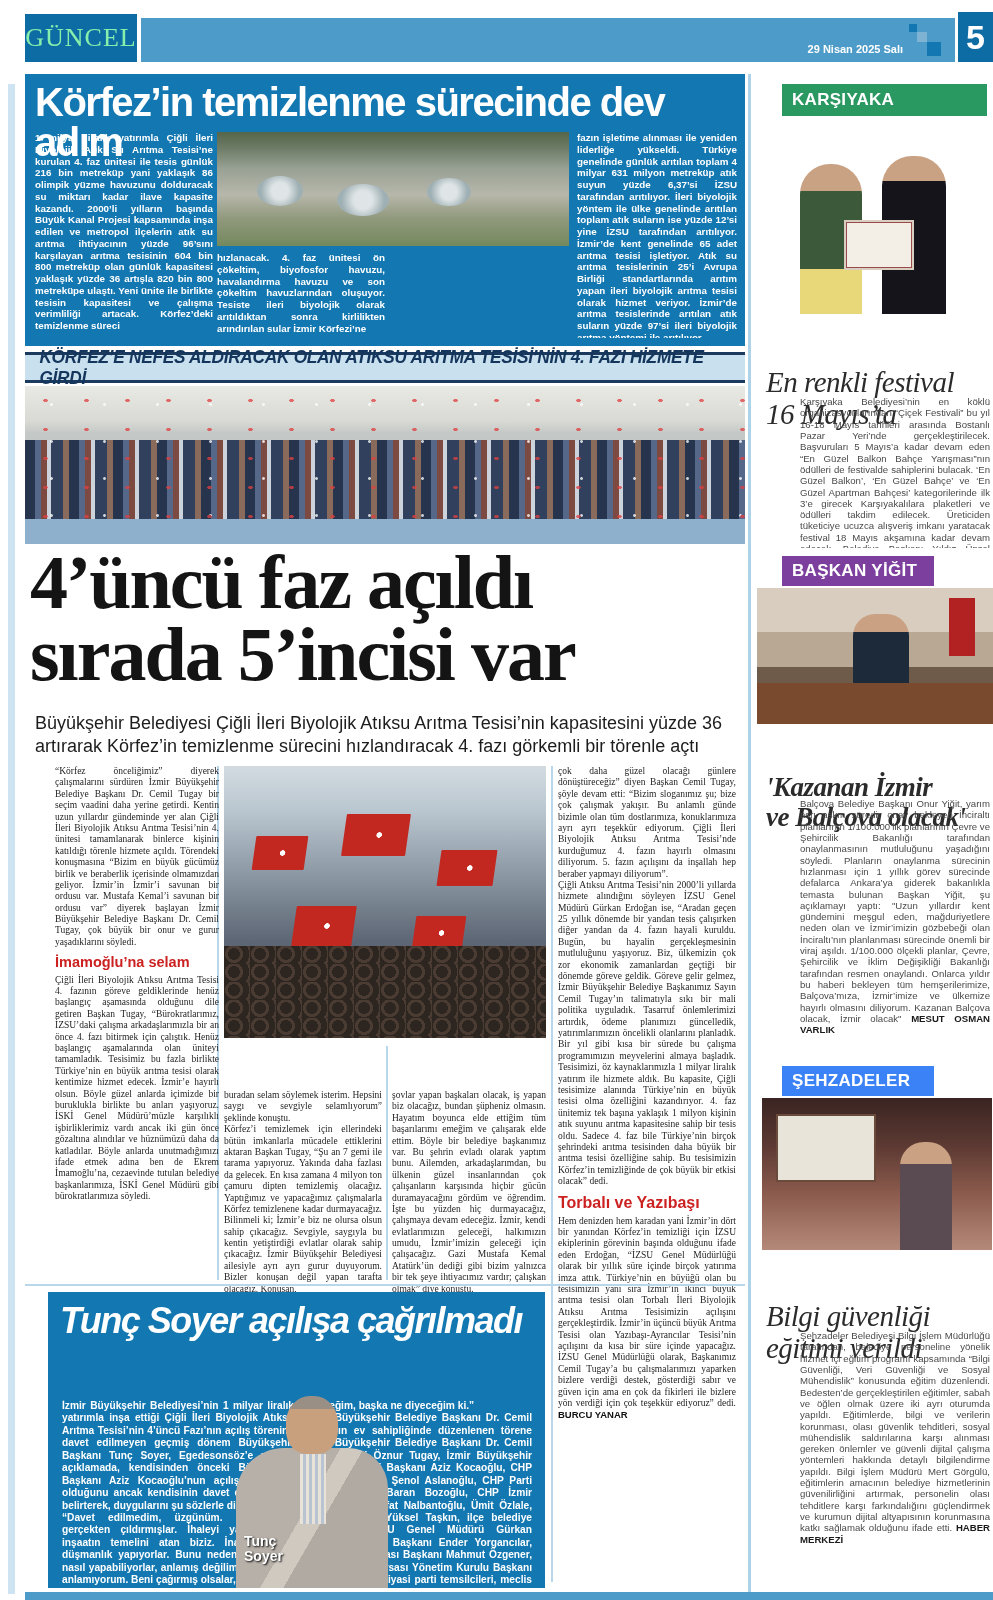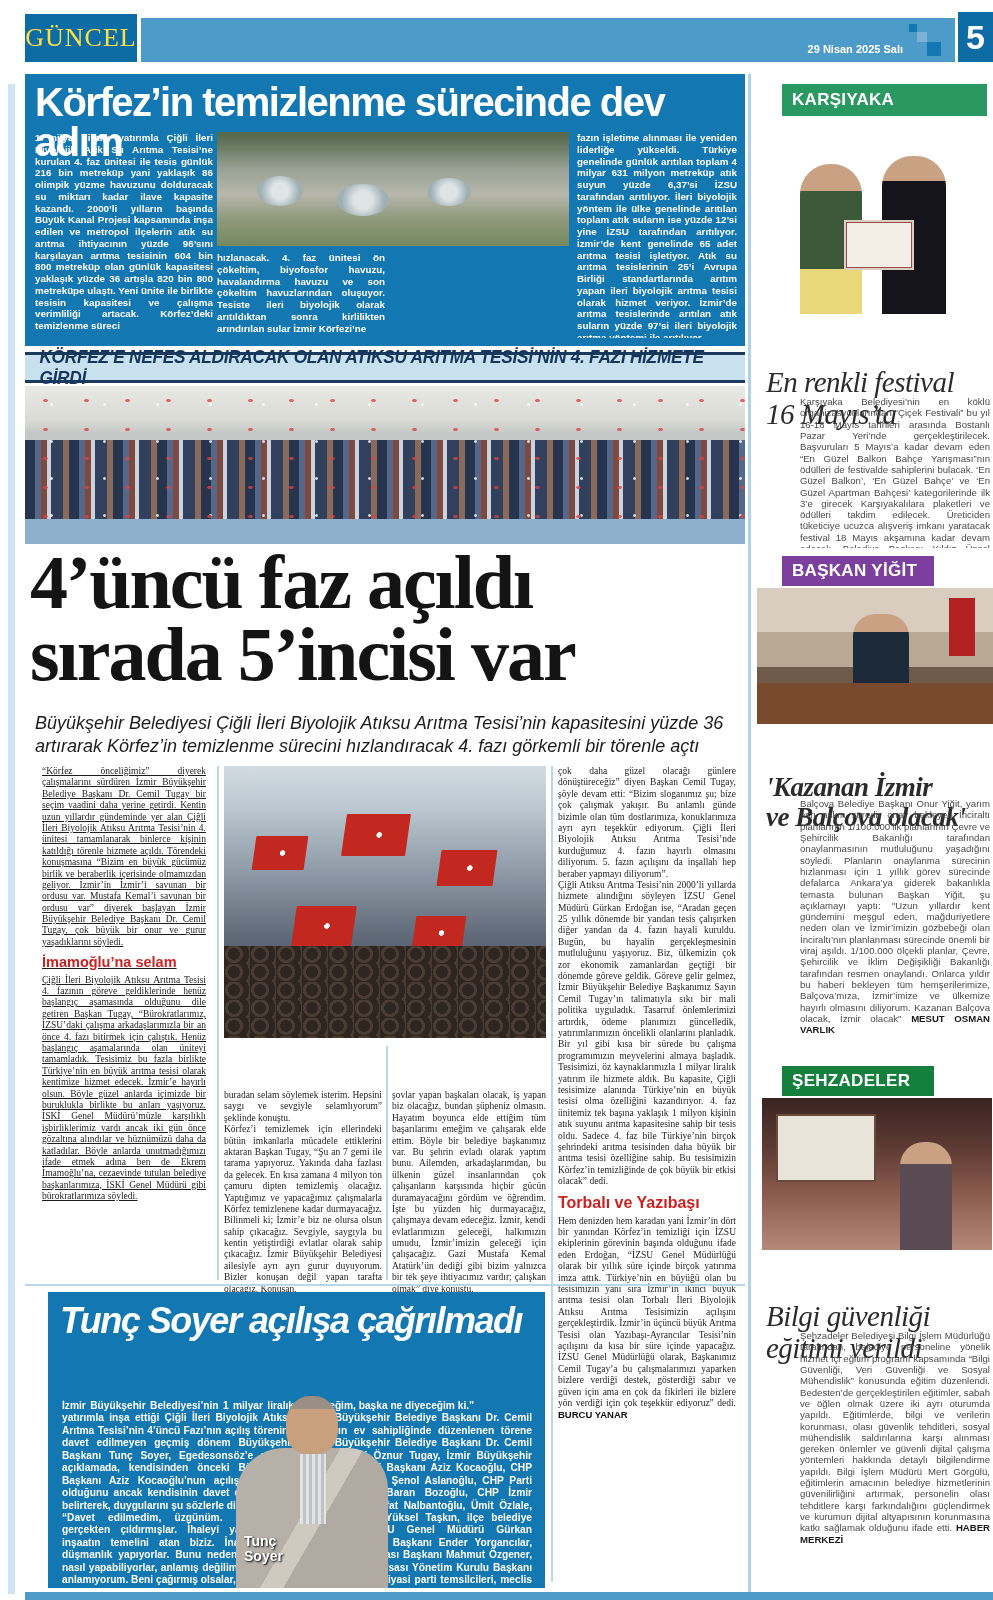--- a/index.html
+++ b/index.html
@@ -3,21 +3,21 @@
 <meta charset="utf-8">
 <style>
   html,body{margin:0;padding:0;}
   body{width:993px;height:1600px;position:relative;background:#ffffff;
        font-family:"Liberation Sans",sans-serif;overflow:hidden;}
   .abs{position:absolute;}
   .pre{white-space:pre-line;margin-top:44px;}
 
   
   .left-strip{left:8px;top:84px;width:7px;height:1510px;background:#cfe4f2;}
-  .kicker{left:25px;top:14px;width:112px;height:48px;background:#0d6ca4;color:#fde047;
+  .kicker{left:25px;top:14px;width:112px;height:48px;background:#0d6ca4;color:#86efac;
           font-family:"Liberation Serif",serif;font-size:26px;display:flex;align-items:center;
           justify-content:center;letter-spacing:1px;}
   .masthead-bar{left:141px;top:18px;width:814px;height:44px;background:#4d9bc8;}
   .logo{position:absolute;left:50%;top:-14px;transform:translateX(-50%);color:#fff;text-align:center;}
   .logo-top{display:block;font-size:9px;font-weight:bold;text-align:left;margin-left:3px;letter-spacing:.5px;}
   .logo-main{display:block;font-size:42px;font-weight:bold;letter-spacing:-2px;line-height:.85;}
   .hdr-date{position:absolute;right:52px;bottom:7px;color:#fff;font-size:11px;font-weight:bold;}
   .sq{position:absolute;background:#1377b1;}
   .sq1{right:38px;top:6px;width:8px;height:8px;}
   .sq2{right:28px;top:14px;width:10px;height:10px;background:#7fb3d4;}
@@ -52,26 +52,26 @@
   .crowd-band{position:absolute;left:0;top:34%;width:100%;height:52%;
     background:repeating-linear-gradient(90deg,#26344e 0 10px,#56688a 10px 16px,#7d4a42 16px 22px,#cdd3da 22px 26px,#31405c 26px 38px,#8a6a5a 38px 44px);}
   .stage-floor{position:absolute;left:0;bottom:0;width:100%;height:16%;background:#8fb0cc;}
   .confetti{position:absolute;left:0;top:0;width:100%;height:100%;
     background-image:radial-gradient(#e04040 2px,transparent 2.6px),radial-gradient(#ffffff 1.5px,transparent 2px);
     background-size:41px 29px,53px 37px;opacity:.75;}
 
   
   .bighead{left:30px;top:546px;width:715px;color:#141414;font-family:"Liberation Serif",serif;
            font-weight:bold;font-size:76px;line-height:.95;letter-spacing:-2px;}
-  .deck{left:35px;top:712px;width:706px;font-style:italic;font-size:18px;line-height:1.25;color:#1c1c1c;}
+  .deck{left:35px;top:712px;width:706px;font-size:18px;line-height:1.25;color:#1c1c1c;}
 
   
   .fcol{position:absolute;font-family:"Liberation Serif",serif;font-size:9.5px;line-height:1.2;
         color:#1d1d1d;text-align:justify;overflow:hidden;}
-  .f-c1{left:42px;top:766px;width:164px;height:514px;text-decoration:underline;}
+  .f-c1{left:55px;top:766px;width:164px;height:514px;}
   .f-c2{left:224px;top:1046px;width:158px;height:234px;}
   .f-c3{left:392px;top:1046px;width:154px;height:234px;}
   .f-c4{left:558px;top:766px;width:178px;height:816px;}
   .red-sub{font-family:"Liberation Sans",sans-serif;color:#cc2121;font-weight:bold;
            font-size:14.5px;margin:6px 0 3px 0;text-align:left;}
   .byline{font-family:"Liberation Sans",sans-serif;font-weight:bold;color:#111;}
   .vrule{background:#b9d7ea;width:2px;}
   .vr1{left:217px;top:766px;height:514px;}
   .vr2{left:386px;top:1046px;height:234px;}
   .vr3{left:551px;top:766px;height:816px;}
@@ -104,21 +104,21 @@
                text-shadow:1px 1px 2px #000;line-height:1.1;}
 
   .bottom-band{left:25px;top:1592px;width:968px;height:8px;background:#4d9bc8;}
 
   
   .side-rule{left:748px;top:74px;width:3px;height:1526px;background:#aed2e8;}
   .sb-label{position:absolute;color:#fff;font-weight:bold;font-size:17px;display:flex;
             align-items:center;padding-left:10px;box-sizing:border-box;letter-spacing:.3px;}
   .sb1-label{left:782px;top:84px;width:205px;height:32px;background:#2a9861;}
   .sb2-label{left:782px;top:556px;width:152px;height:30px;background:#7d3f9d;}
-  .sb3-label{left:782px;top:1066px;width:152px;height:30px;background:#15803d;}
+  .sb3-label{left:782px;top:1066px;width:152px;height:30px;background:#3b82f6;}
   .sb-head{position:absolute;font-family:"Liberation Serif",serif;color:#2b2b2b;line-height:1.12;
            letter-spacing:-.5px;}
   .sb1-head{left:766px;top:322px;width:225px;font-size:29px;font-style:italic;}
   .sb2-head{left:766px;top:728px;width:227px;font-size:27px;font-style:italic;font-weight:bold;}
   .sb3-head{left:766px;top:1256px;width:225px;font-size:29px;font-style:italic;}
   .sb-body{position:absolute;font-size:9.6px;line-height:1.18;color:#4a4a4a;text-align:justify;overflow:hidden;}
   .sb1-body{left:800px;top:396px;width:190px;height:152px;}
   .sb2-body{left:800px;top:798px;width:190px;height:260px;}
   .sb3-body{left:800px;top:1330px;width:190px;height:260px;}
   .sb-byline{font-weight:bold;color:#1a1a1a;}

